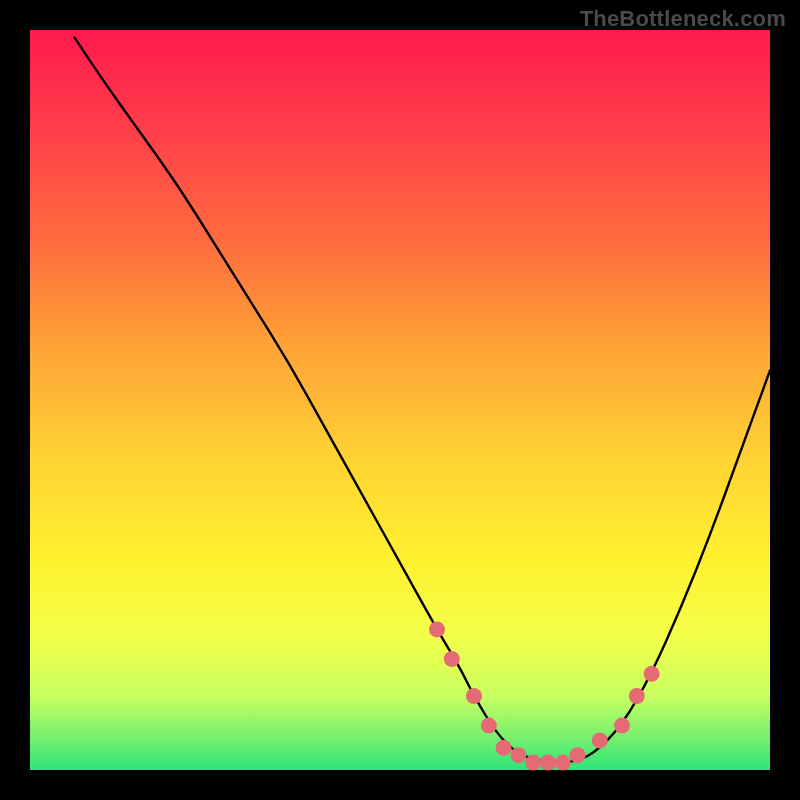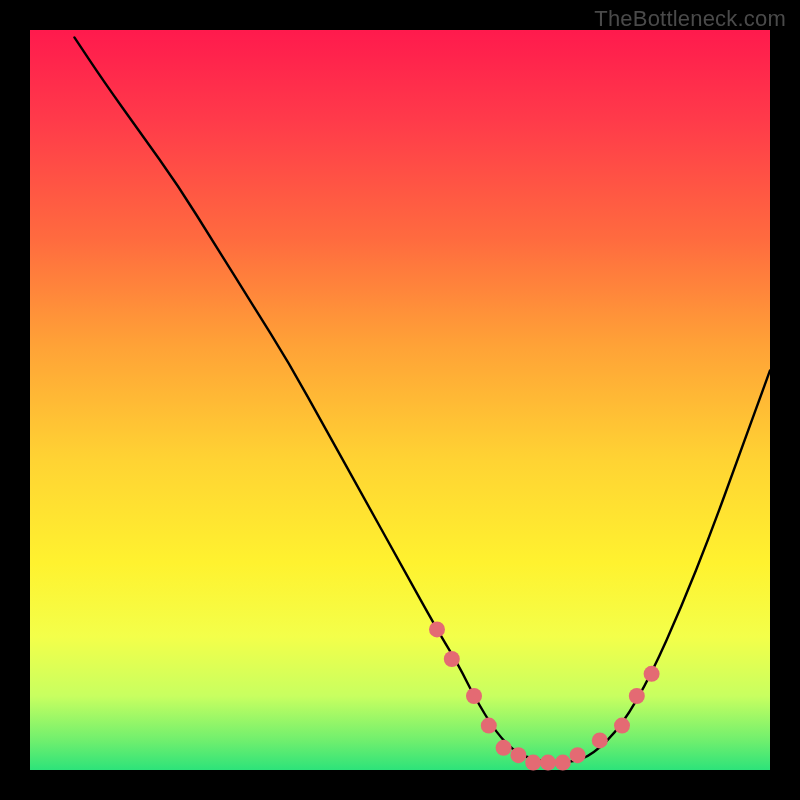--- a/index.html
+++ b/index.html
@@ -38,21 +38,21 @@
       #70ef6e 96%,
       #2de37a 100%
     );
   }
   .attribution {
     position: absolute;
     top: 6px;
     right: 14px;
     color: #4a4a4a;
     font-size: 22px;
-    font-weight: 400;
+    font-weight: 700;
     letter-spacing: 0.2px;
     user-select: none;
   }
   svg.curve {
     position: absolute;
     left: 0;
     top: 0;
     width: 740px;
     height: 740px;
     overflow: visible;

